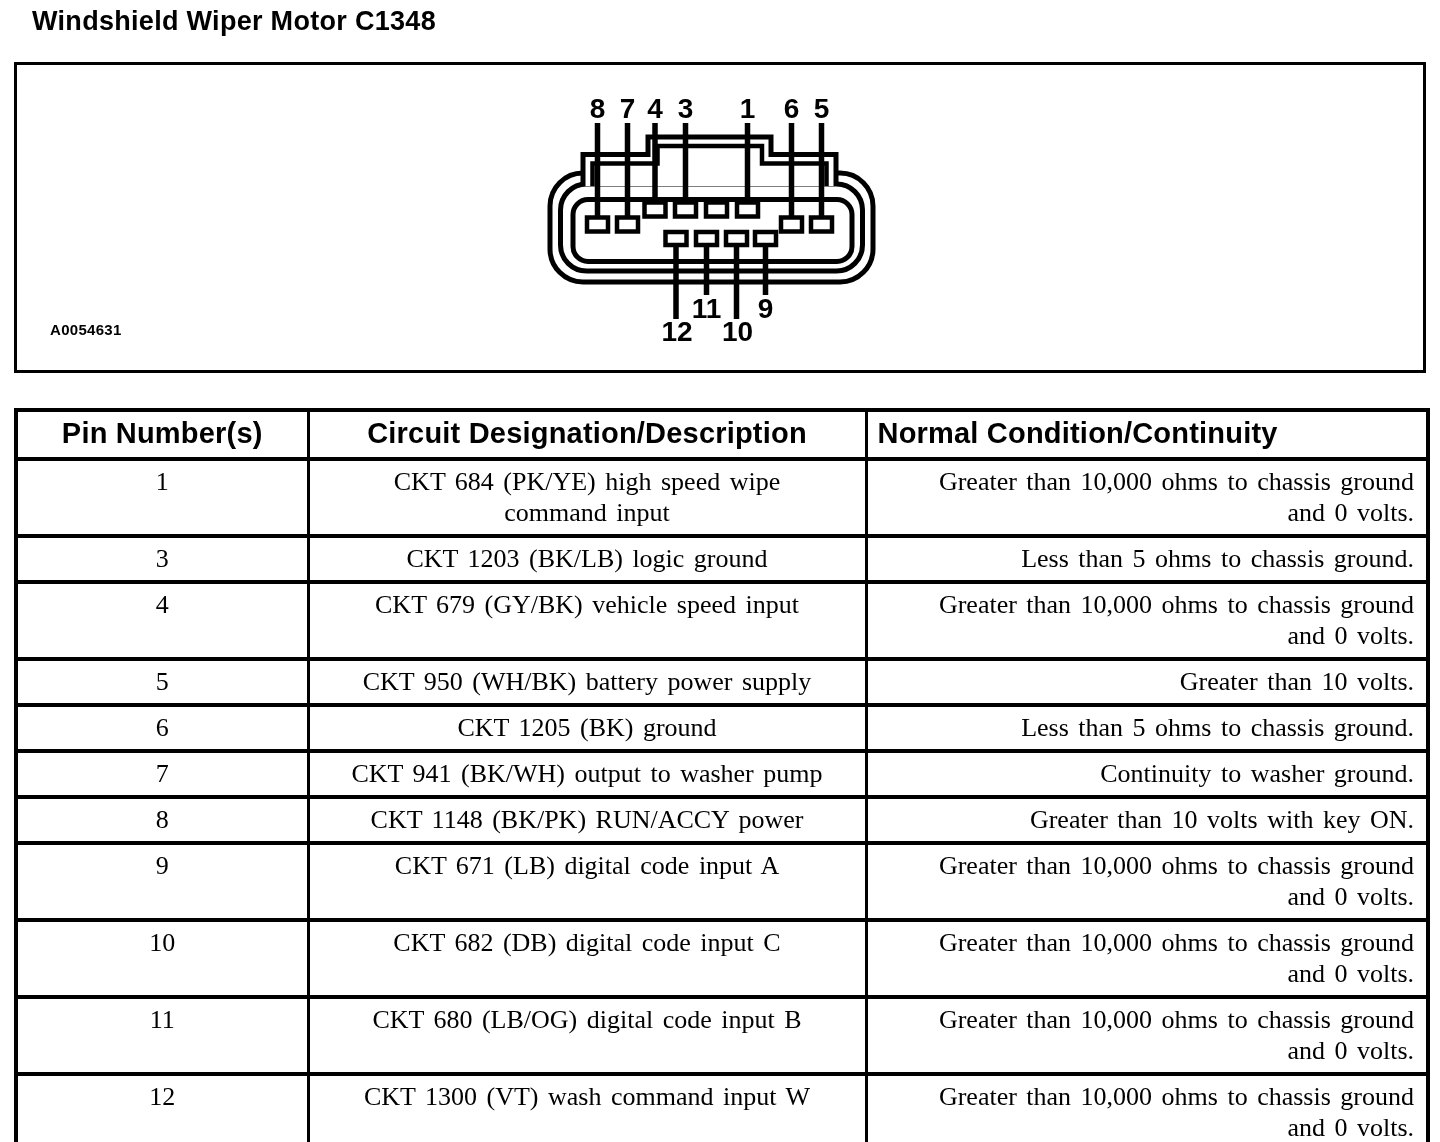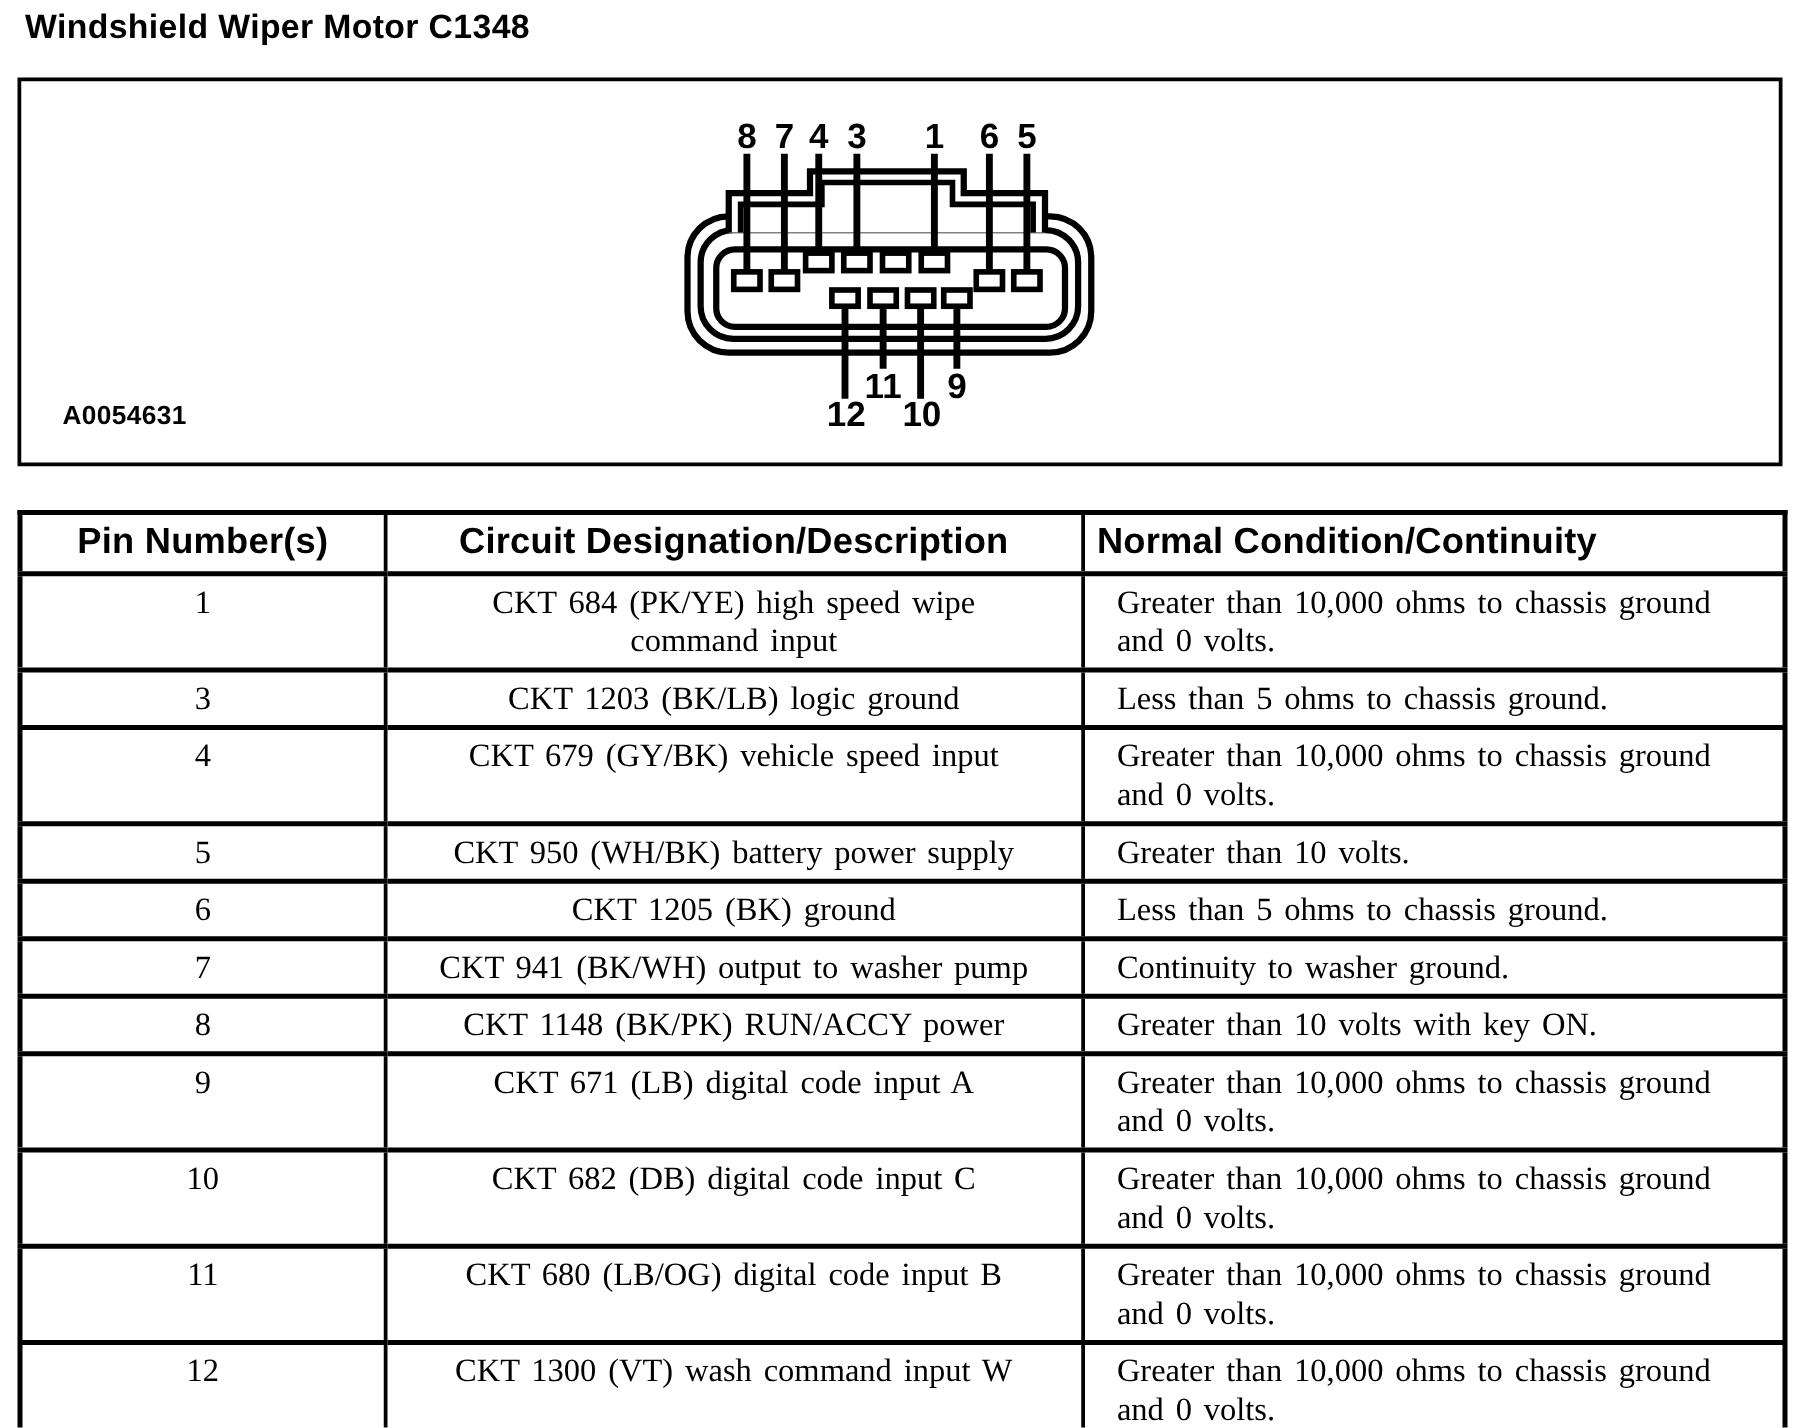--- a/index.html
+++ b/index.html
@@ -4,21 +4,21 @@
 <style>
   * { box-sizing: border-box; }
   html, body { margin: 0; padding: 0; background: #ffffff; }
   body {
     width: 1440px; height: 1142px;
     color: #000;
     font-family: "Liberation Serif", serif;
     overflow: hidden;
   }
   .title {
-    margin: 6px 0 0 20px;
+    margin: 6px 0 0 32px;
     font-family: "Liberation Sans", sans-serif;
     font-weight: bold;
     font-size: 27px;
     line-height: 30px;
     letter-spacing: 0.3px;
   }
   .figure-box {
     position: relative;
     margin: 26px 0 0 14px;
     width: 1412px; height: 311px;
@@ -33,21 +33,21 @@
     font-weight: bold;
     font-size: 28px;
     line-height: 28px;
     white-space: nowrap;
   }
   .figure-id {
     position: absolute;
     left: 33px; top: 256px;
     font-family: "Liberation Sans", sans-serif;
     font-weight: bold;
-    font-size: 21px;
+    font-size: 15px;
     letter-spacing: 0.3px;
   }
   table.pinout {
     margin: 35px 0 0 14px;
     width: 1412px;
     border-collapse: collapse;
     table-layout: fixed;
     border: 4px solid #000;
   }
   table.pinout th, table.pinout td {
@@ -67,21 +67,21 @@
     line-height: 31px;
     padding: 5px 12px 6px 12px;
     vertical-align: top;
     white-space: pre-line;
     word-spacing: 3px;
     text-align: center;
   }
   th.c1, th.c2 { text-align: center; }
   th.c3 { text-align: left; padding-left: 14px; }
   table.pinout tbody td.measure {
-    text-align: left;
+    text-align: right;
     padding-left: 26px;
   }
 </style>
 </head>
 <body>
 
 <div class="page">
 
   <h1 class="title">Windshield Wiper Motor C1348</h1>
 

